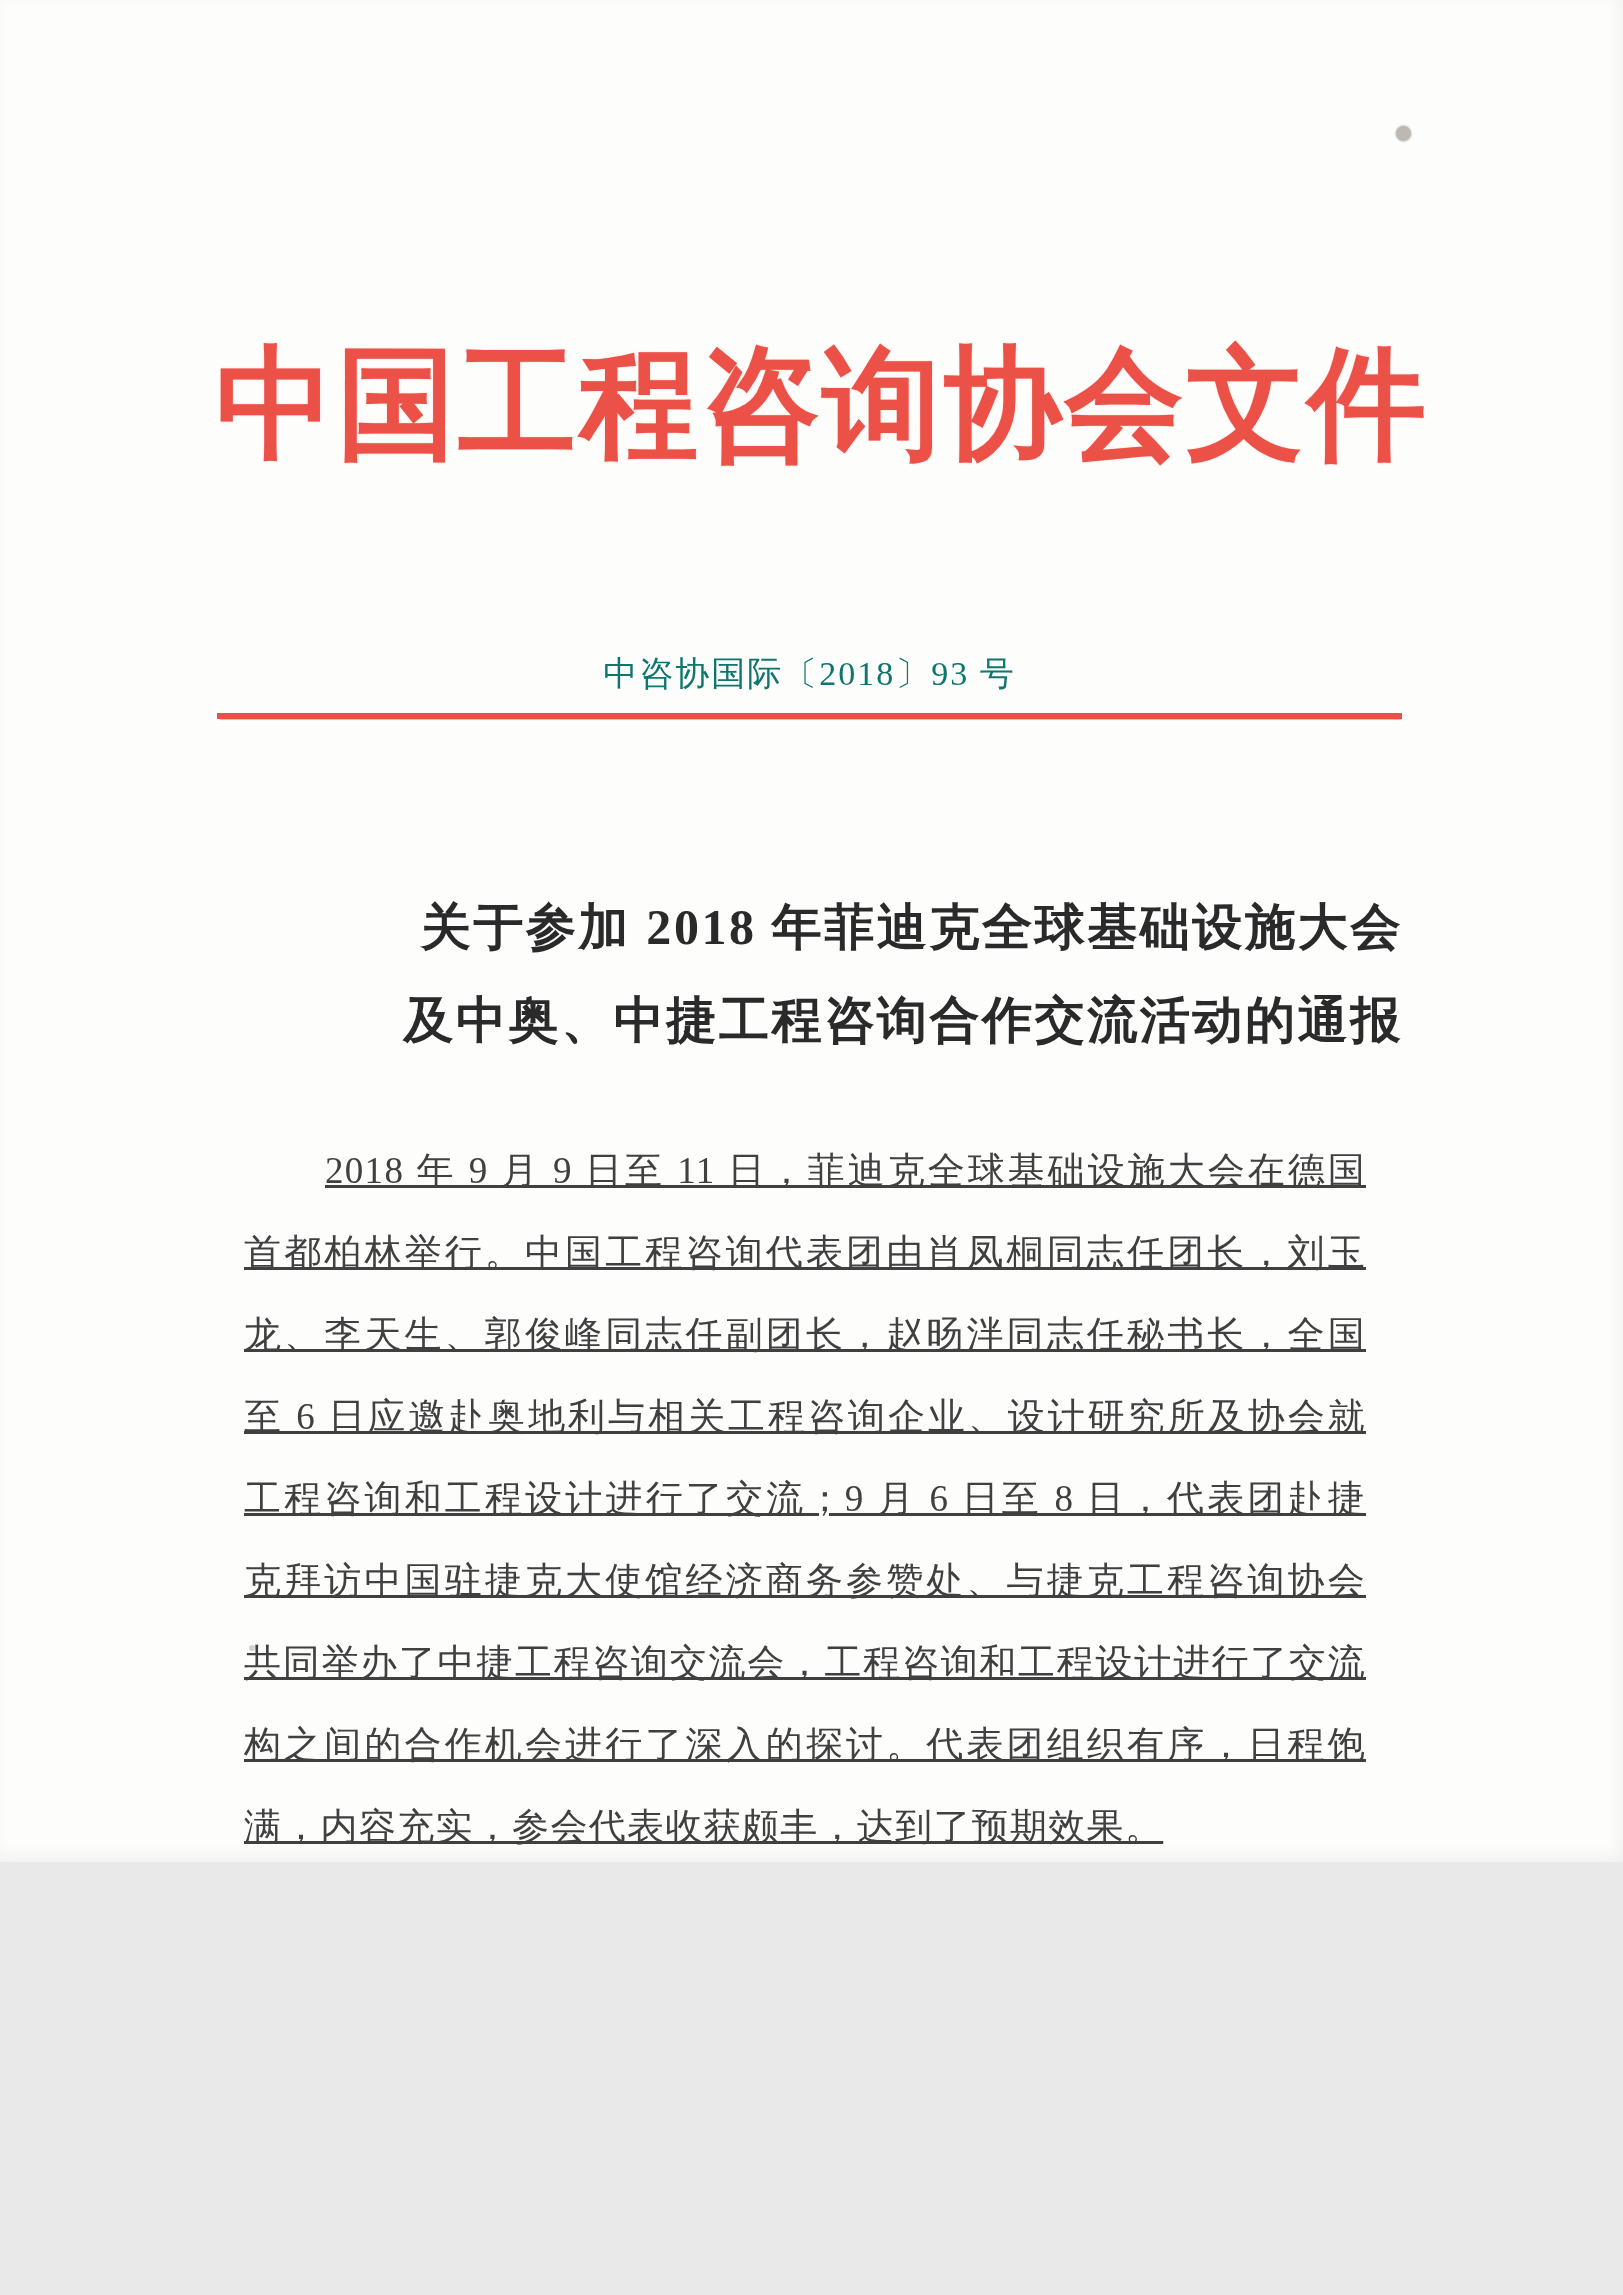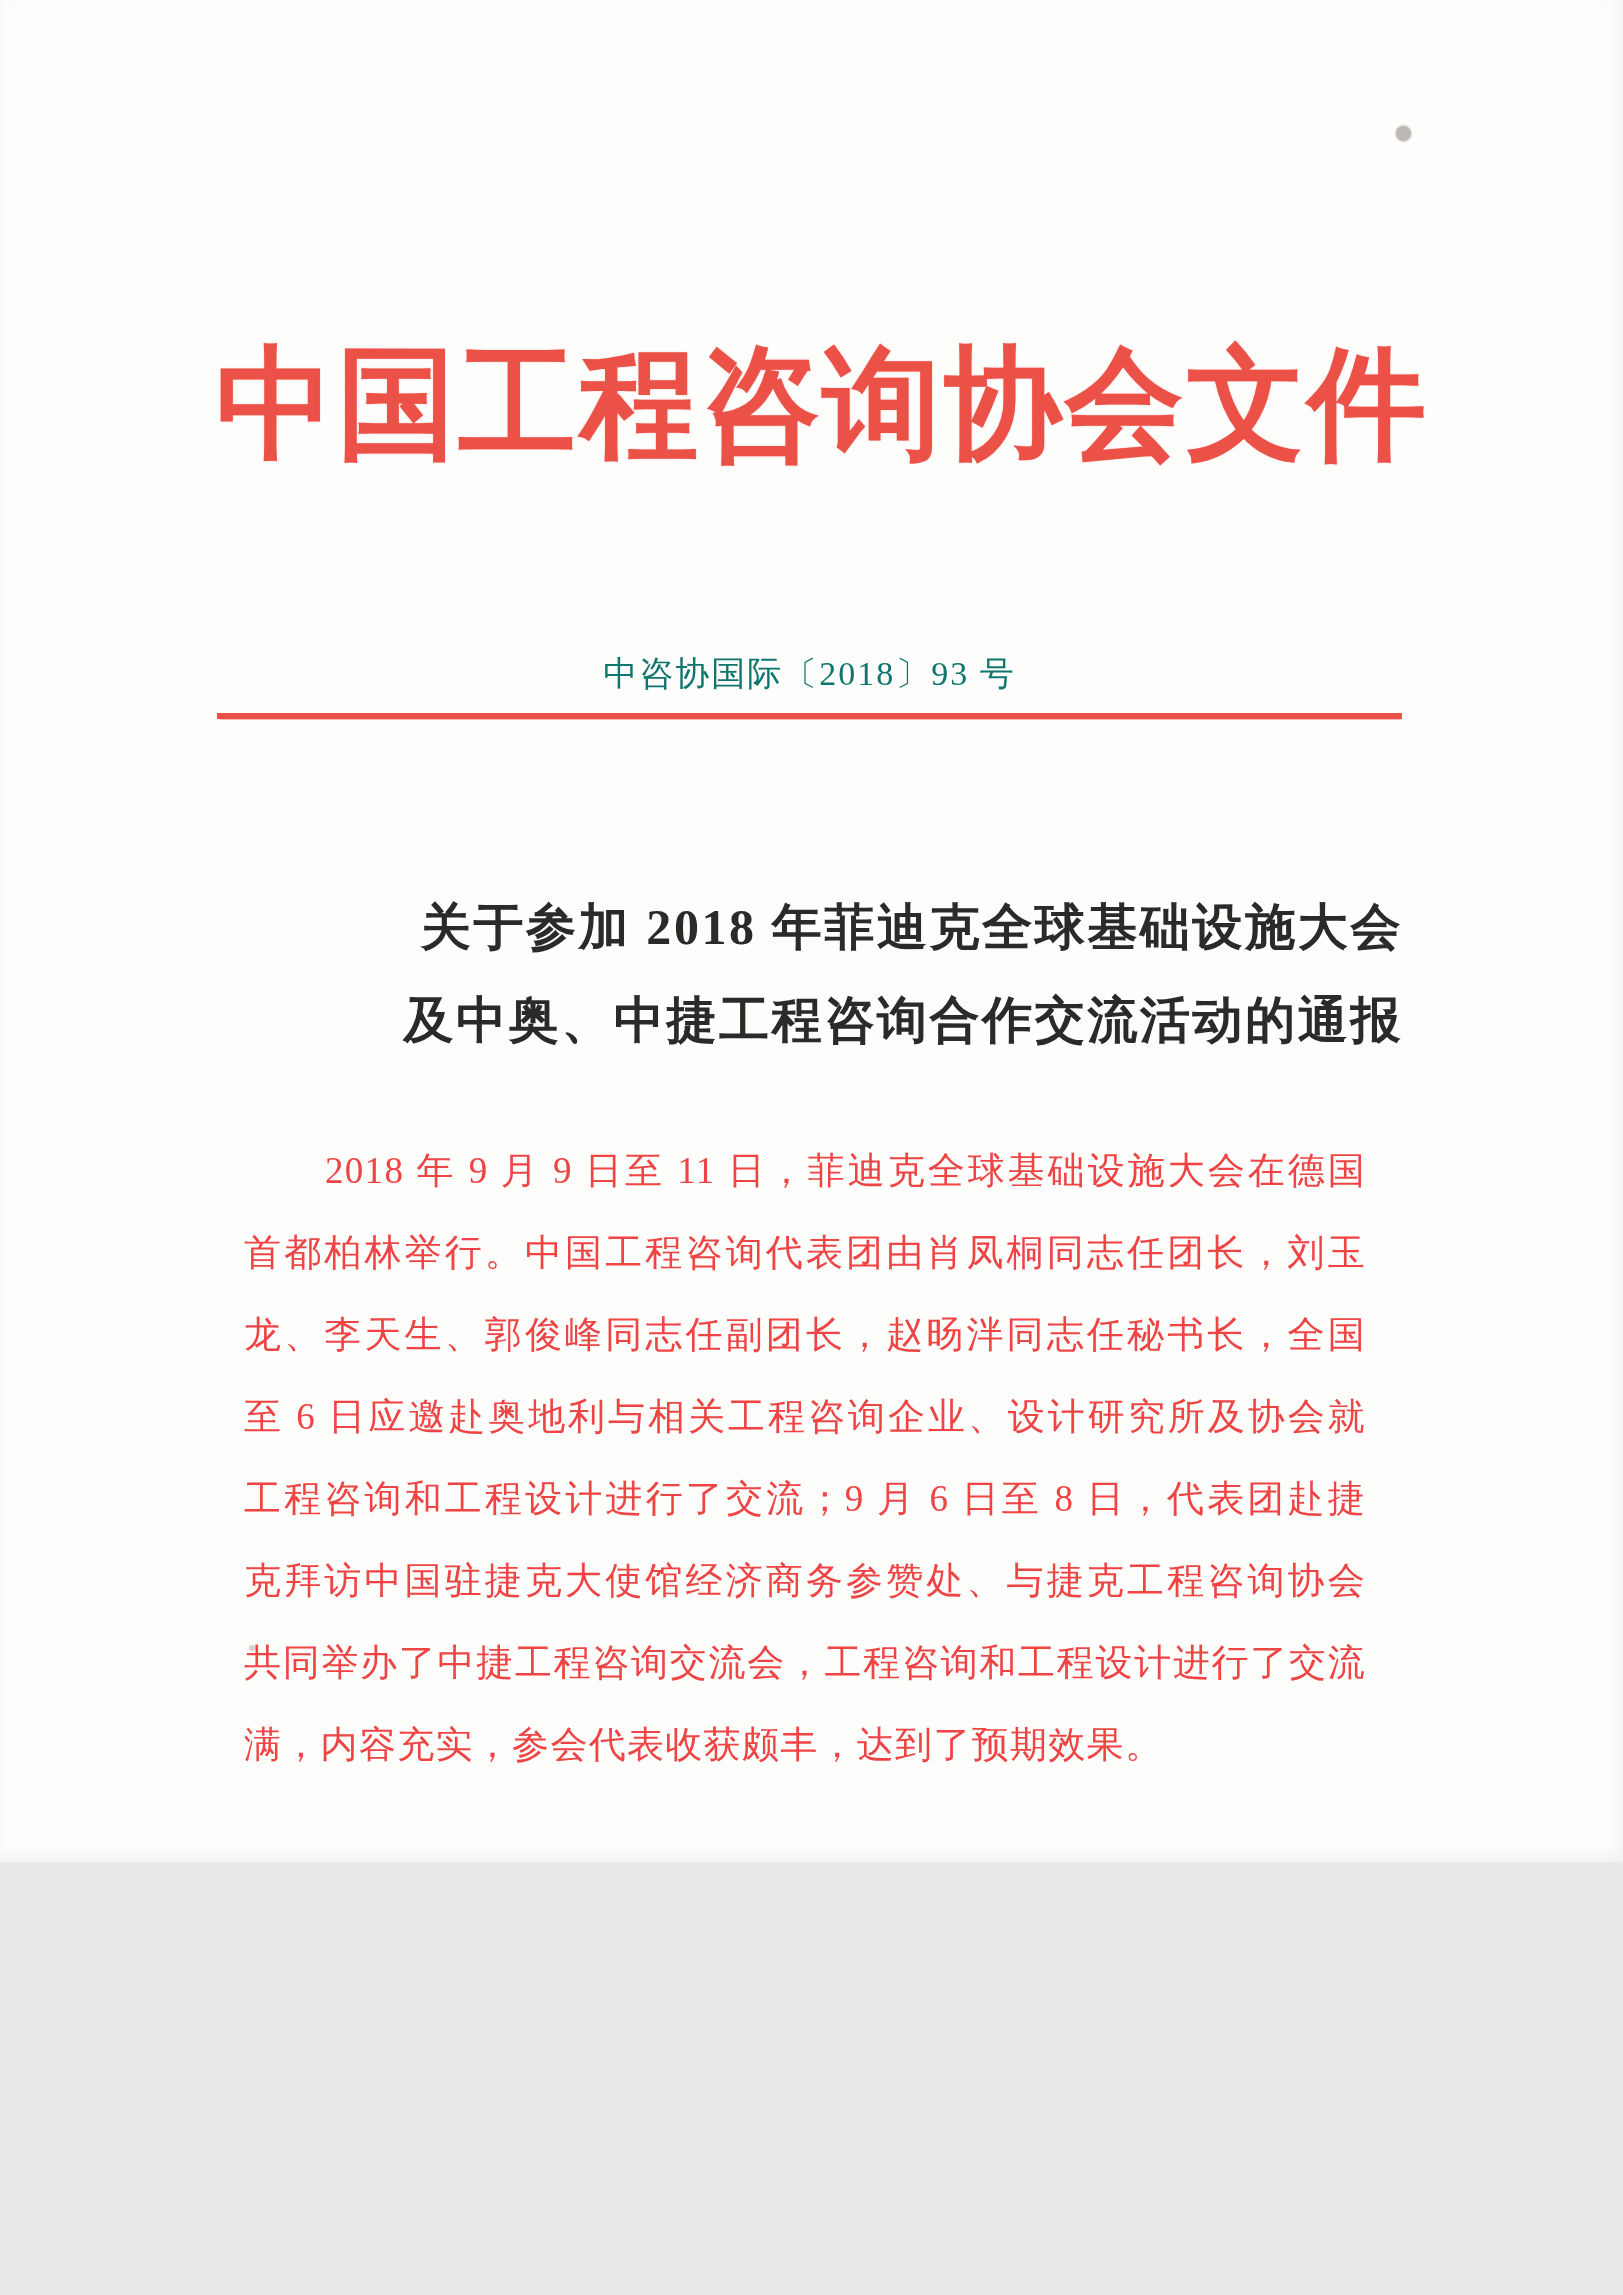--- a/index.html
+++ b/index.html
@@ -69,23 +69,24 @@
     letter-spacing: 2.6px;
     white-space: nowrap;
   }
   
   .body-text {
     position: absolute;
     top: 1130px;
     left: 244px;
     width: 1122px;
     font-size: 37px;
-    color: #ef4444;
+    color: #404040;
     line-height: 82px;
     letter-spacing: 1.3px;
+    text-decoration: underline;
   }
   .body-line {
     text-align: justify;
     text-align-last: justify;
     white-space: normal;
   }
   .body-line.first {
     text-indent: 81px;
   }
   .body-line.last {
@@ -157,20 +158,21 @@
   </div>
 
   <div class="body-text">
     <div class="body-line first">2018 年 9 月 9 日至 11 日，菲迪克全球基础设施大会在德国</div>
     <div class="body-line">首都柏林举行。中国工程咨询代表团由肖凤桐同志任团长，刘玉</div>
     <div class="body-line">龙、李天生、郭俊峰同志任副团长，赵旸泮同志任秘书长，全国</div>
     <div class="body-line">至 6 日应邀赴奥地利与相关工程咨询企业、设计研究所及协会就</div>
     <div class="body-line">工程咨询和工程设计进行了交流；9 月 6 日至 8 日，代表团赴捷</div>
     <div class="body-line">克拜访中国驻捷克大使馆经济商务参赞处、与捷克工程咨询协会</div>
     <div class="body-line">共同举办了中捷工程咨询交流会，工程咨询和工程设计进行了交流</div>
+    <div class="body-line">构之间的合作机会进行了深入的探讨。代表团组织有序，日程饱</div>
     <div class="body-line last">满，内容充实，参会代表收获颇丰，达到了预期效果。</div>
   </div>
 
   <div class="section-heading">一、2018 年菲迪克年会</div>
 
   <div class="page-number">1</div>
 
   <div class="speck s1"></div>
   <div class="speck s2"></div>
 

